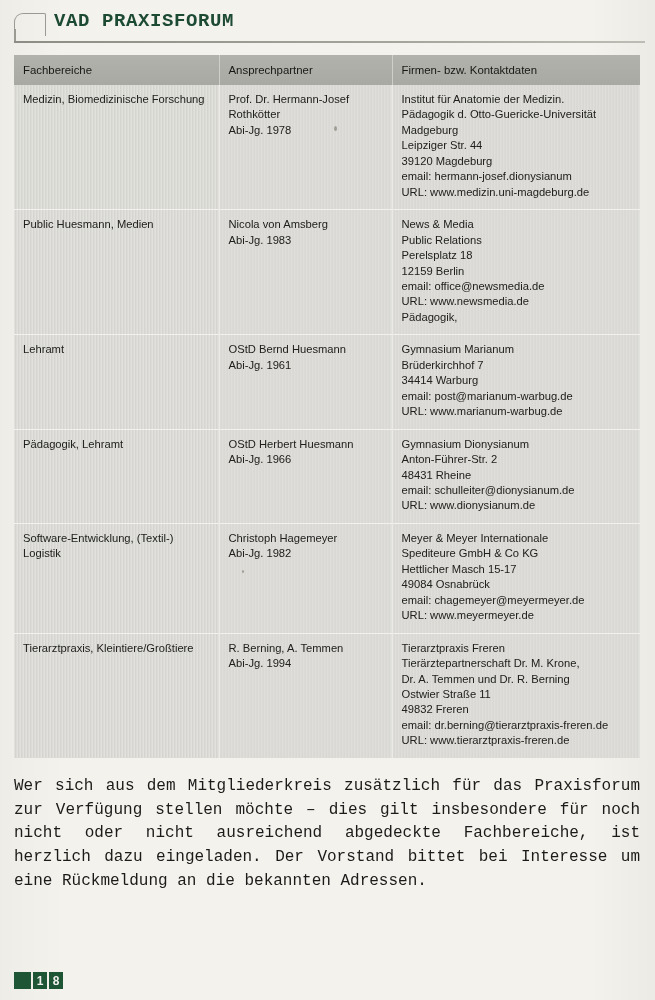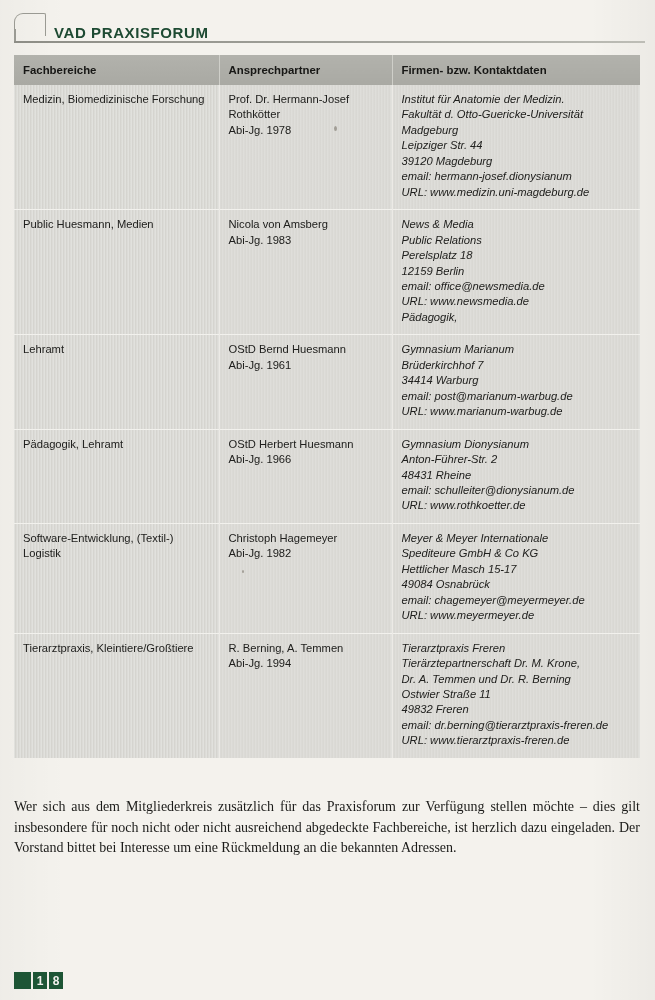--- a/index.html
+++ b/index.html
@@ -39,24 +39,24 @@
     width: 30px;
     height: 22px;
     border: 1.6px solid #9a9a93;
     border-bottom: none;
     border-top-left-radius: 9px;
     border-top-right-radius: 2px;
   }
   .header-title {
     position: absolute;
     left: 54px;
-    top: 24px;
-    font-family: Liberation Sans, sans-serif;
+    top: 10px;
+    font-family: Liberation Mono, monospace;
     font-weight: bold;
-    font-size: 15px;
+    font-size: 19px;
     letter-spacing: 0.6px;
     color: #1d4a32;
   }
   .header-rule {
     position: absolute;
     left: 14px;
     right: 10px;
     top: 41px;
     height: 2px;
     background: linear-gradient(90deg, #8d8d86 0%, #a4a49d 60%, #bdbdb6 100%);
@@ -81,21 +81,21 @@
     font-size: 11.2px;
     color: #20201e;
   }
   .table col.c1 { width: 205px; }
   .table col.c2 { width: 173px; }
   .table col.c3 { width: 248px; }
 
   .table thead th {
     background: linear-gradient(180deg, #b2b2ac 0%, #a9a9a3 100%);
     text-align: left;
-    font-weight: bold;
+    font-weight: normal;
     font-size: 11.4px;
     padding: 5px 0 6px 9px;
     color: #171715;
     border-right: 1px solid #cfcfc9;
     vertical-align: middle;
     height: 19px;
   }
   .table thead th:last-child { border-right: none; }
 
   .table tbody td {
@@ -105,33 +105,33 @@
         rgba(255,255,255,0.0) 1px,
         rgba(0,0,0,0.012) 2px,
         rgba(255,255,255,0.35) 3px),
       #d6d5d0;
     vertical-align: top;
     padding: 7px 9px 9px 9px;
     border-top: 1px solid #f2f1ed;
     border-right: 1px solid #eceae6;
     line-height: 1.38;
   }
-  .table tbody td:last-child { border-right: none; font-style: italic; }
+  .table tbody td:last-child { border-right: none; }
   .table tbody tr:first-child td { border-top: none; }
 
   .cell-line { display: block; white-space: nowrap; }
 
   
   .body-text {
     position: absolute;
     left: 14px;
-    top: 797px;
+    top: 775px;
     width: 626px;
-    font-family: Liberation Serif, serif;
-    font-size: 14px;
+    font-family: Liberation Mono, monospace;
+    font-size: 16px;
     line-height: 1.48;
     color: #1b1b19;
     text-align: justify;
     hyphens: manual;
   }
 
   
   .footer {
     position: absolute;
     left: 14px;
@@ -197,21 +197,21 @@
         <td>
           <span class="cell-line">Medizin, Biomedizinische Forschung</span>
         </td>
         <td>
           <span class="cell-line">Prof. Dr. Hermann-Josef</span>
           <span class="cell-line">Rothkötter</span>
           <span class="cell-line">Abi-Jg. 1978</span>
         </td>
         <td>
           <span class="cell-line">Institut für Anatomie der Medizin.</span>
-          <span class="cell-line">Fakultät d. Otto-Guericke-Universität</span>
+          <span class="cell-line">Pädagogik d. Otto-Guericke-Universität</span>
           <span class="cell-line">Madgeburg</span>
           <span class="cell-line">Leipziger Str. 44</span>
           <span class="cell-line">39120 Magdeburg</span>
           <span class="cell-line">email: hermann-josef.dionysianum</span>
           <span class="cell-line">URL: www.medizin.uni-magdeburg.de</span>
         </td>
       </tr>
 
       <tr>
         <td>
@@ -255,21 +255,21 @@
         </td>
         <td>
           <span class="cell-line">OStD Herbert Huesmann</span>
           <span class="cell-line">Abi-Jg. 1966</span>
         </td>
         <td>
           <span class="cell-line">Gymnasium Dionysianum</span>
           <span class="cell-line">Anton-Führer-Str. 2</span>
           <span class="cell-line">48431 Rheine</span>
           <span class="cell-line">email: schulleiter@dionysianum.de</span>
-          <span class="cell-line">URL: www.rothkoetter.de</span>
+          <span class="cell-line">URL: www.dionysianum.de</span>
         </td>
       </tr>
 
       <tr>
         <td>
           <span class="cell-line">Software-Entwicklung, (Textil-)</span>
           <span class="cell-line">Logistik</span>
         </td>
         <td>
           <span class="cell-line">Christoph Hagemeyer</span>

